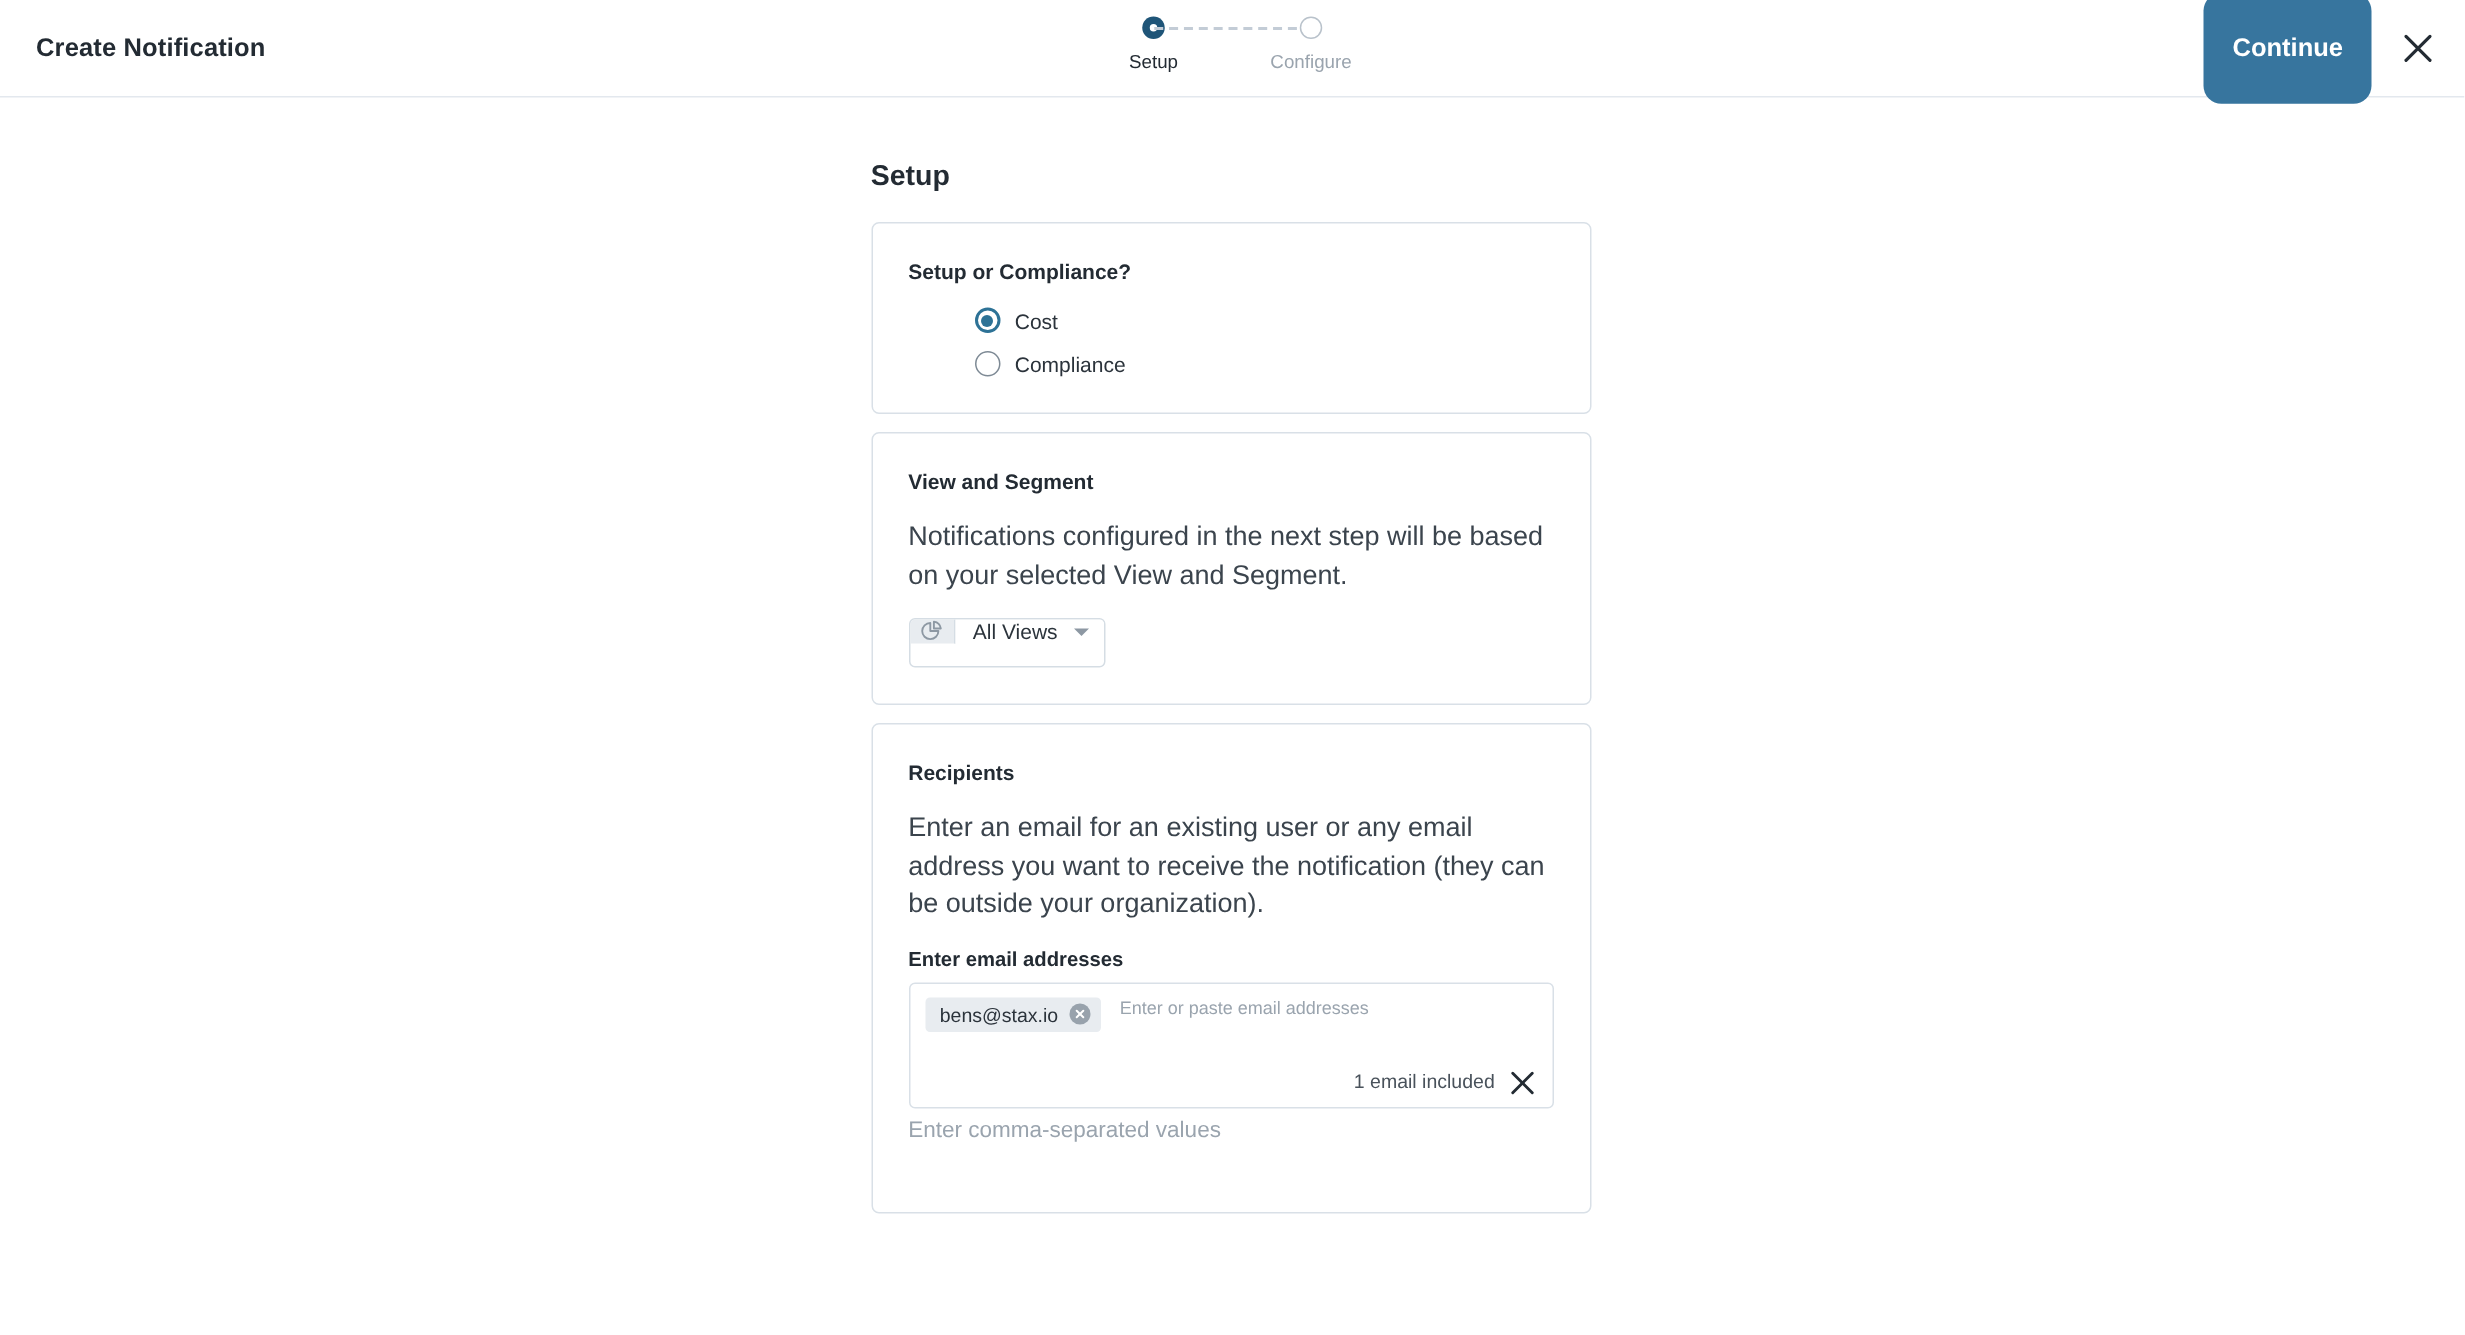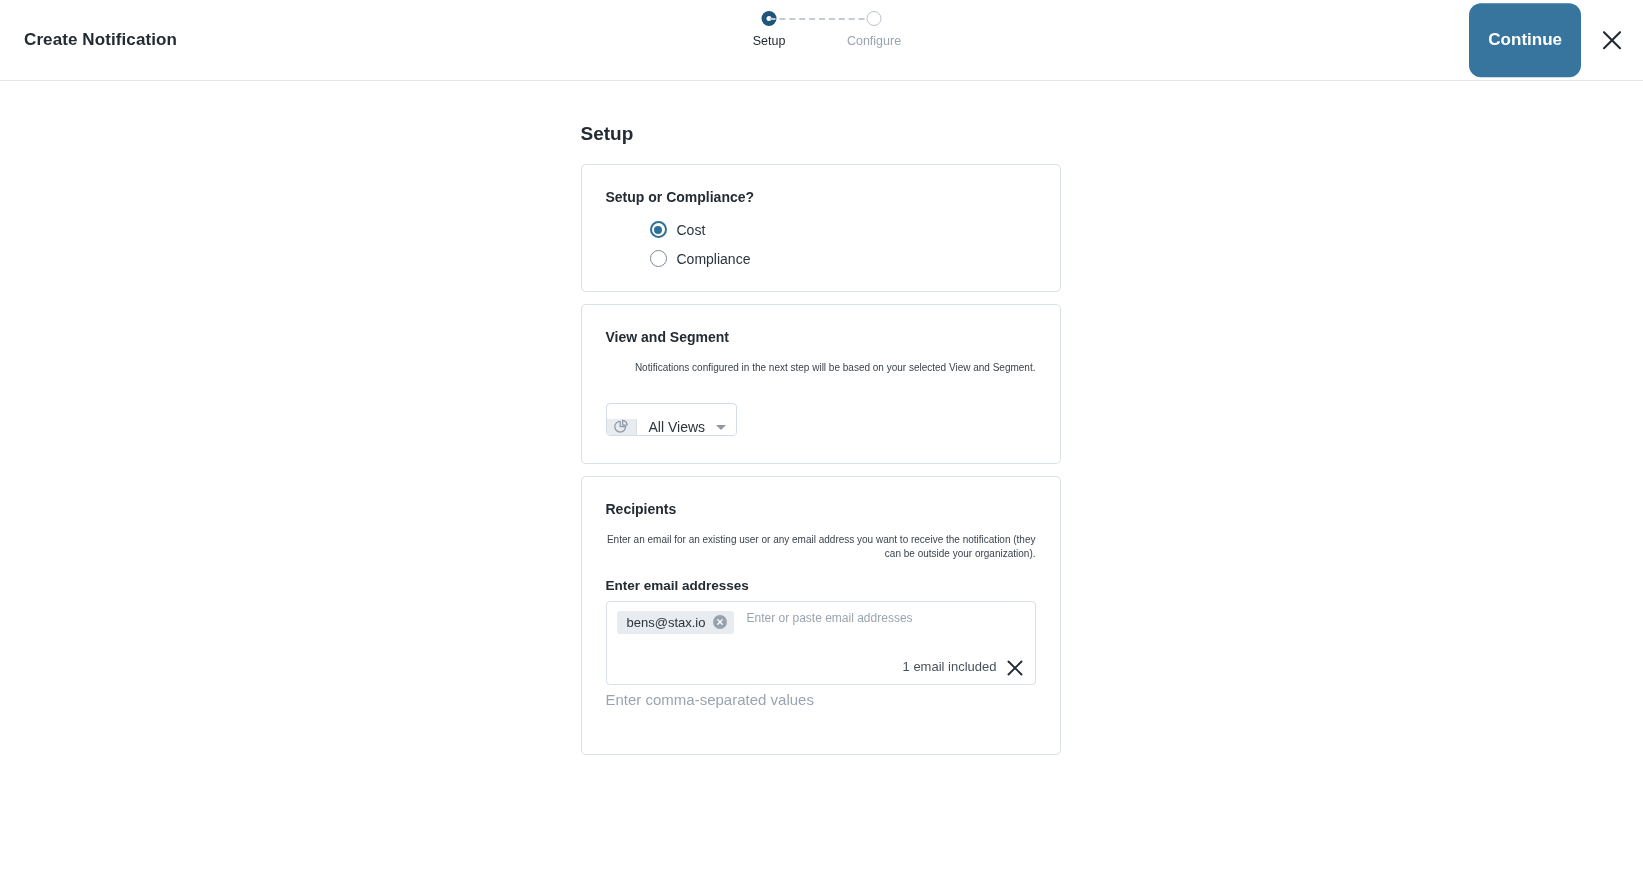--- a/index.html
+++ b/index.html
@@ -10,21 +10,21 @@
     height: 890px;
     background: #ffffff;
     font-family: "Liberation Sans", sans-serif;
     color: #2b333b;
     overflow: hidden;
   }
 
   
   .header {
     position: relative;
-    height: 81px;
+    height: 65px;
     width: 100%;
     border-bottom: 1px solid #e3e8ee;
     background: #ffffff;
     display: flex;
     align-items: center;
   }
   .header-title {
     position: absolute;
     left: 24px;
     top: 50%;
@@ -143,25 +143,24 @@
     padding: 24px;
     margin-bottom: 12px;
   }
   .card-title {
     font-size: 14px;
     font-weight: bold;
     color: #232b33;
     margin: 0 0 16px 0;
   }
   .card-desc {
-    font-size: 10px;
+    font-size: 18px;
     line-height: 1.42;
     color: #3b444d;
     margin: 0 0 16px 0;
-    text-align: right;
   }
 
   
   .radio-row {
     display: flex;
     align-items: center;
     gap: 10px;
     margin-bottom: 12px;
     cursor: pointer;
     padding-left: 44px;
@@ -183,28 +182,27 @@
     content: "";
     width: 8px; height: 8px;
     border-radius: 50%;
     background: #2d7296;
   }
   .radio-label { font-size: 14px; color: #2b333b; }
 
   
   .view-select {
     display: inline-flex;
-    align-items: flex-end;
+    align-items: flex-start;
     border: 1px solid #d5dde4;
     border-radius: 4px;
     overflow: hidden;
     height: 33px;
     cursor: pointer;
     background: #ffffff;
-    margin-top: 12px;
   }
   .view-select-icon {
     width: 30px;
     background: #e8ecf0;
     display: flex;
     align-items: center;
     justify-content: center;
     border-right: 1px solid #d5dde4;
   }
   .view-select-main {

